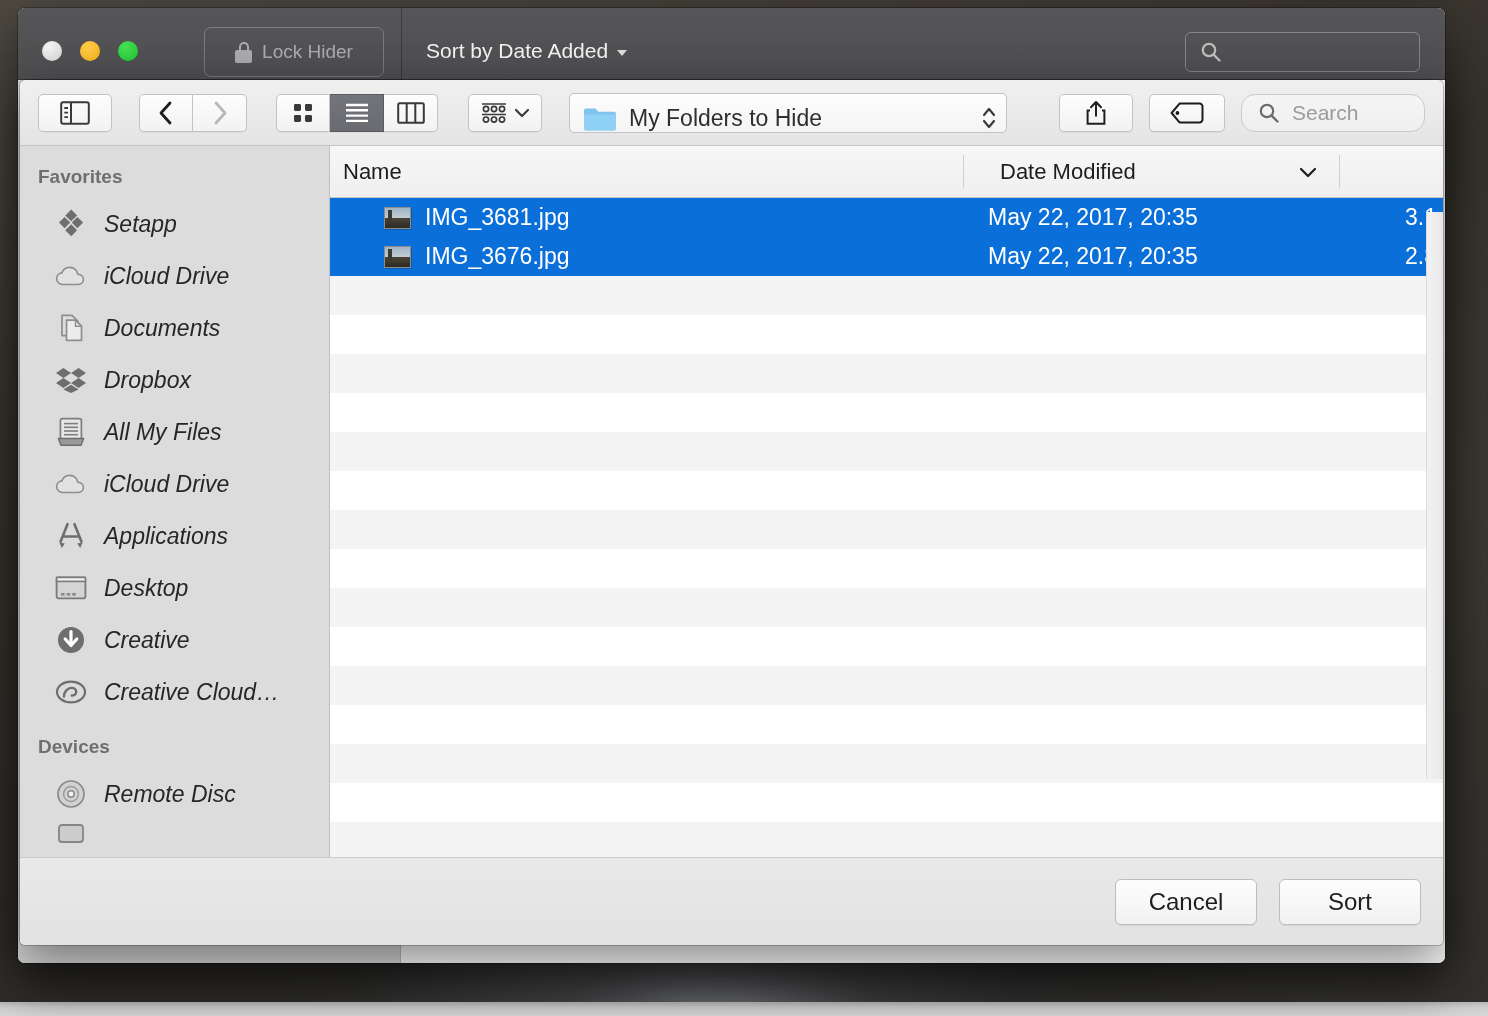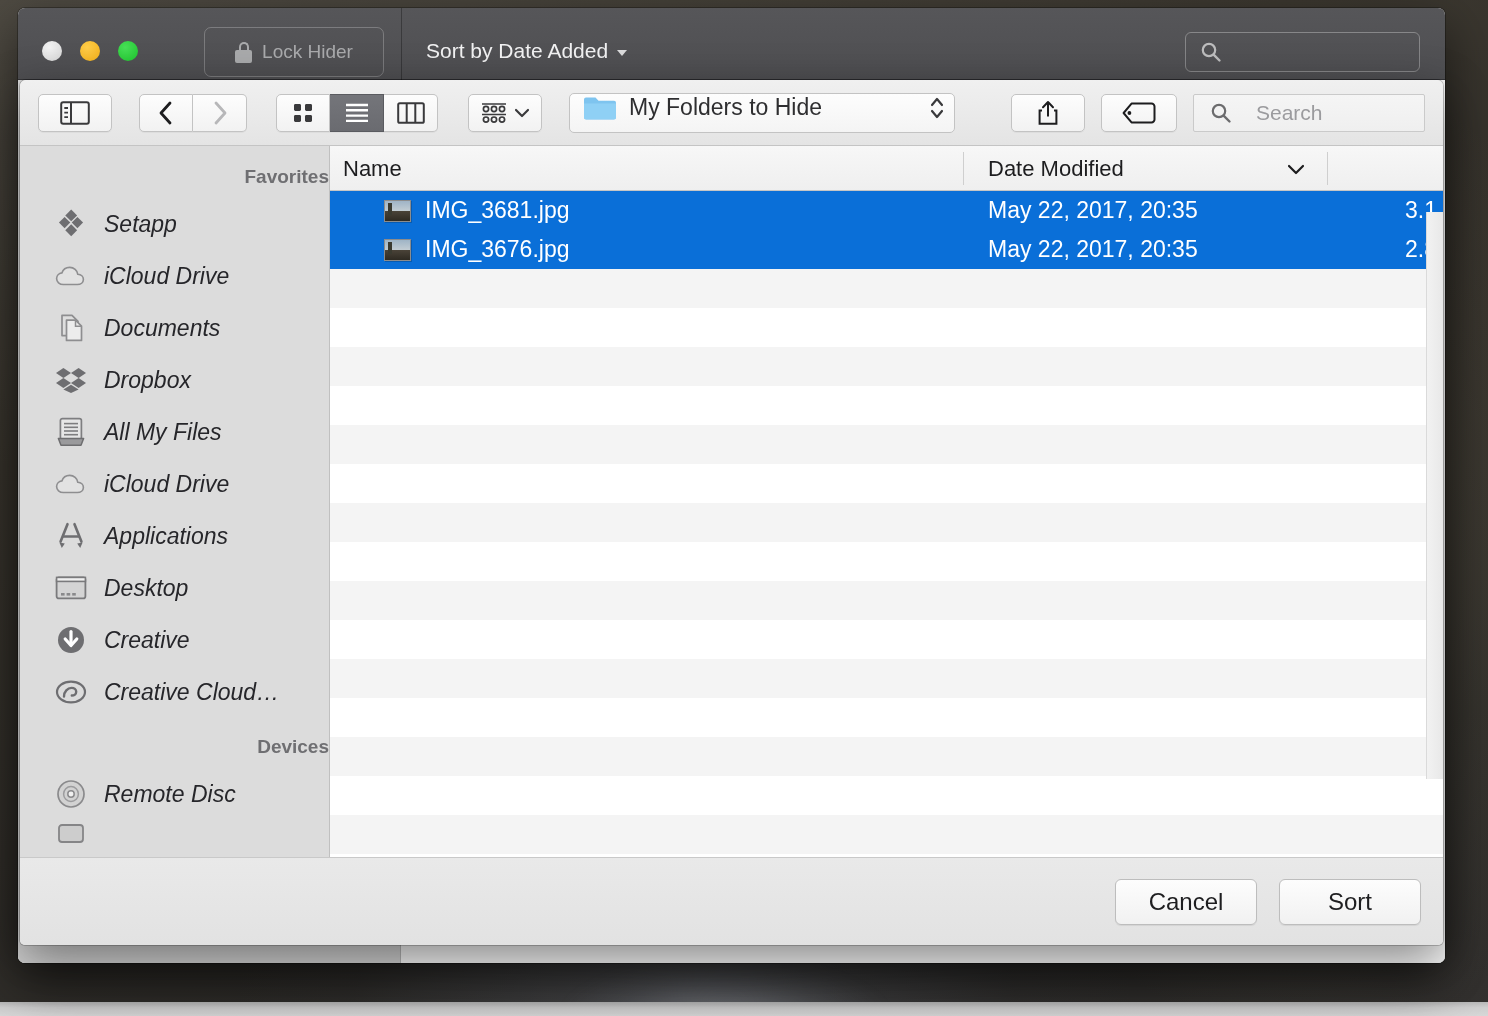--- a/index.html
+++ b/index.html
@@ -180,70 +180,69 @@
   }
 
   #sidebar-toggle-btn { width: 74px; margin-right: 27px; }
   #nav-group { margin-right: 29px; }
   #nav-group .tb-btn { width: 54px; }
   #view-group { margin-right: 30px; }
   #view-group .tb-btn { width: 54px; }
   #arrange-btn { width: 74px; padding: 0 6px; gap: 6px; }
 
   #path-popup {
-    width: 386px; height: 40px;
+    width: 438px; height: 40px;
     margin-left: 27px;
     background: linear-gradient(180deg, #fdfdfd 0%, #f4f4f4 100%);
     border: 1px solid #c3c3c3;
     border-radius: 5px;
-    display: flex; align-items: flex-start;
+    display: flex; align-items: flex-end;
     padding: 0 8px 0 13px;
     position: relative;
   }
   #path-popup .folder-icon { margin-right: 12px; }
   #path-popup .path-label {
     font-size: 23px; color: #2e2e30;
     flex: 1;
     white-space: nowrap; overflow: hidden;
   }
   #path-popup .stepper { margin-left: 6px; }
 
   #tb-right {
     position: absolute;
     right: 18px; top: 14px;
     display: flex; align-items: center; gap: 16px;
   }
   #share-btn { width: 74px; }
   #tag-btn { width: 76px; }
   #dlg-search {
-    width: 232px; height: 38px;
+    width: 184px; height: 38px;
     background: linear-gradient(180deg, #f5f5f5 0%, #efefef 100%);
     border: 1px solid #cacaca;
-    border-radius: 2px;
+    border-radius: 14px;
     display: flex; align-items: center;
-    padding-left: 16px; gap: 24px;
+    padding-left: 16px; gap: 12px;
   }
   #dlg-search .ph { font-size: 21px; color: #9b9b9e; }
 
   
   #dlg-body {
     flex: 1;
     display: flex;
     min-height: 0;
     background: #fff;
   }
 
   #dlg-sidebar {
     width: 310px;
     background: #dcdcdc;
     border-right: 1px solid #c0c0c0;
     padding-top: 14px;
     overflow: hidden;
     flex: 0 0 auto;
-    text-align: right;
   }
   .sb-header {
     font-size: 19px;
     color: #6f6f72;
     font-weight: bold;
     padding: 6px 0 10px 18px;
   }
   .sb-item {
     height: 52px;
     display: flex; align-items: center;
@@ -264,26 +263,27 @@
   
   #dlg-list {
     flex: 1;
     min-width: 0;
     background: #fff;
     display: flex; flex-direction: column;
     position: relative;
     overflow: hidden;
   }
   #list-header {
-    height: 45px;
+    height: 52px;
     flex: 0 0 auto;
     background: linear-gradient(180deg, #f7f7f7 0%, #efefef 100%);
     border-bottom: 1px solid #c6c6c6;
-    display: flex; align-items: flex-start;
+    display: flex; align-items: center;
     position: relative;
+    gap: 12px;
   }
   .col-head {
     height: 45px;
     display: flex; align-items: center;
     font-size: 22px; color: #1d1d1f;
     position: relative;
   }
   .col-head.name { width: 634px; padding-left: 13px; }
   .col-head.date { width: 364px; padding-left: 24px; justify-content: space-between; padding-right: 22px; }
   .col-head.size { flex: 1; padding-left: 22px; }

